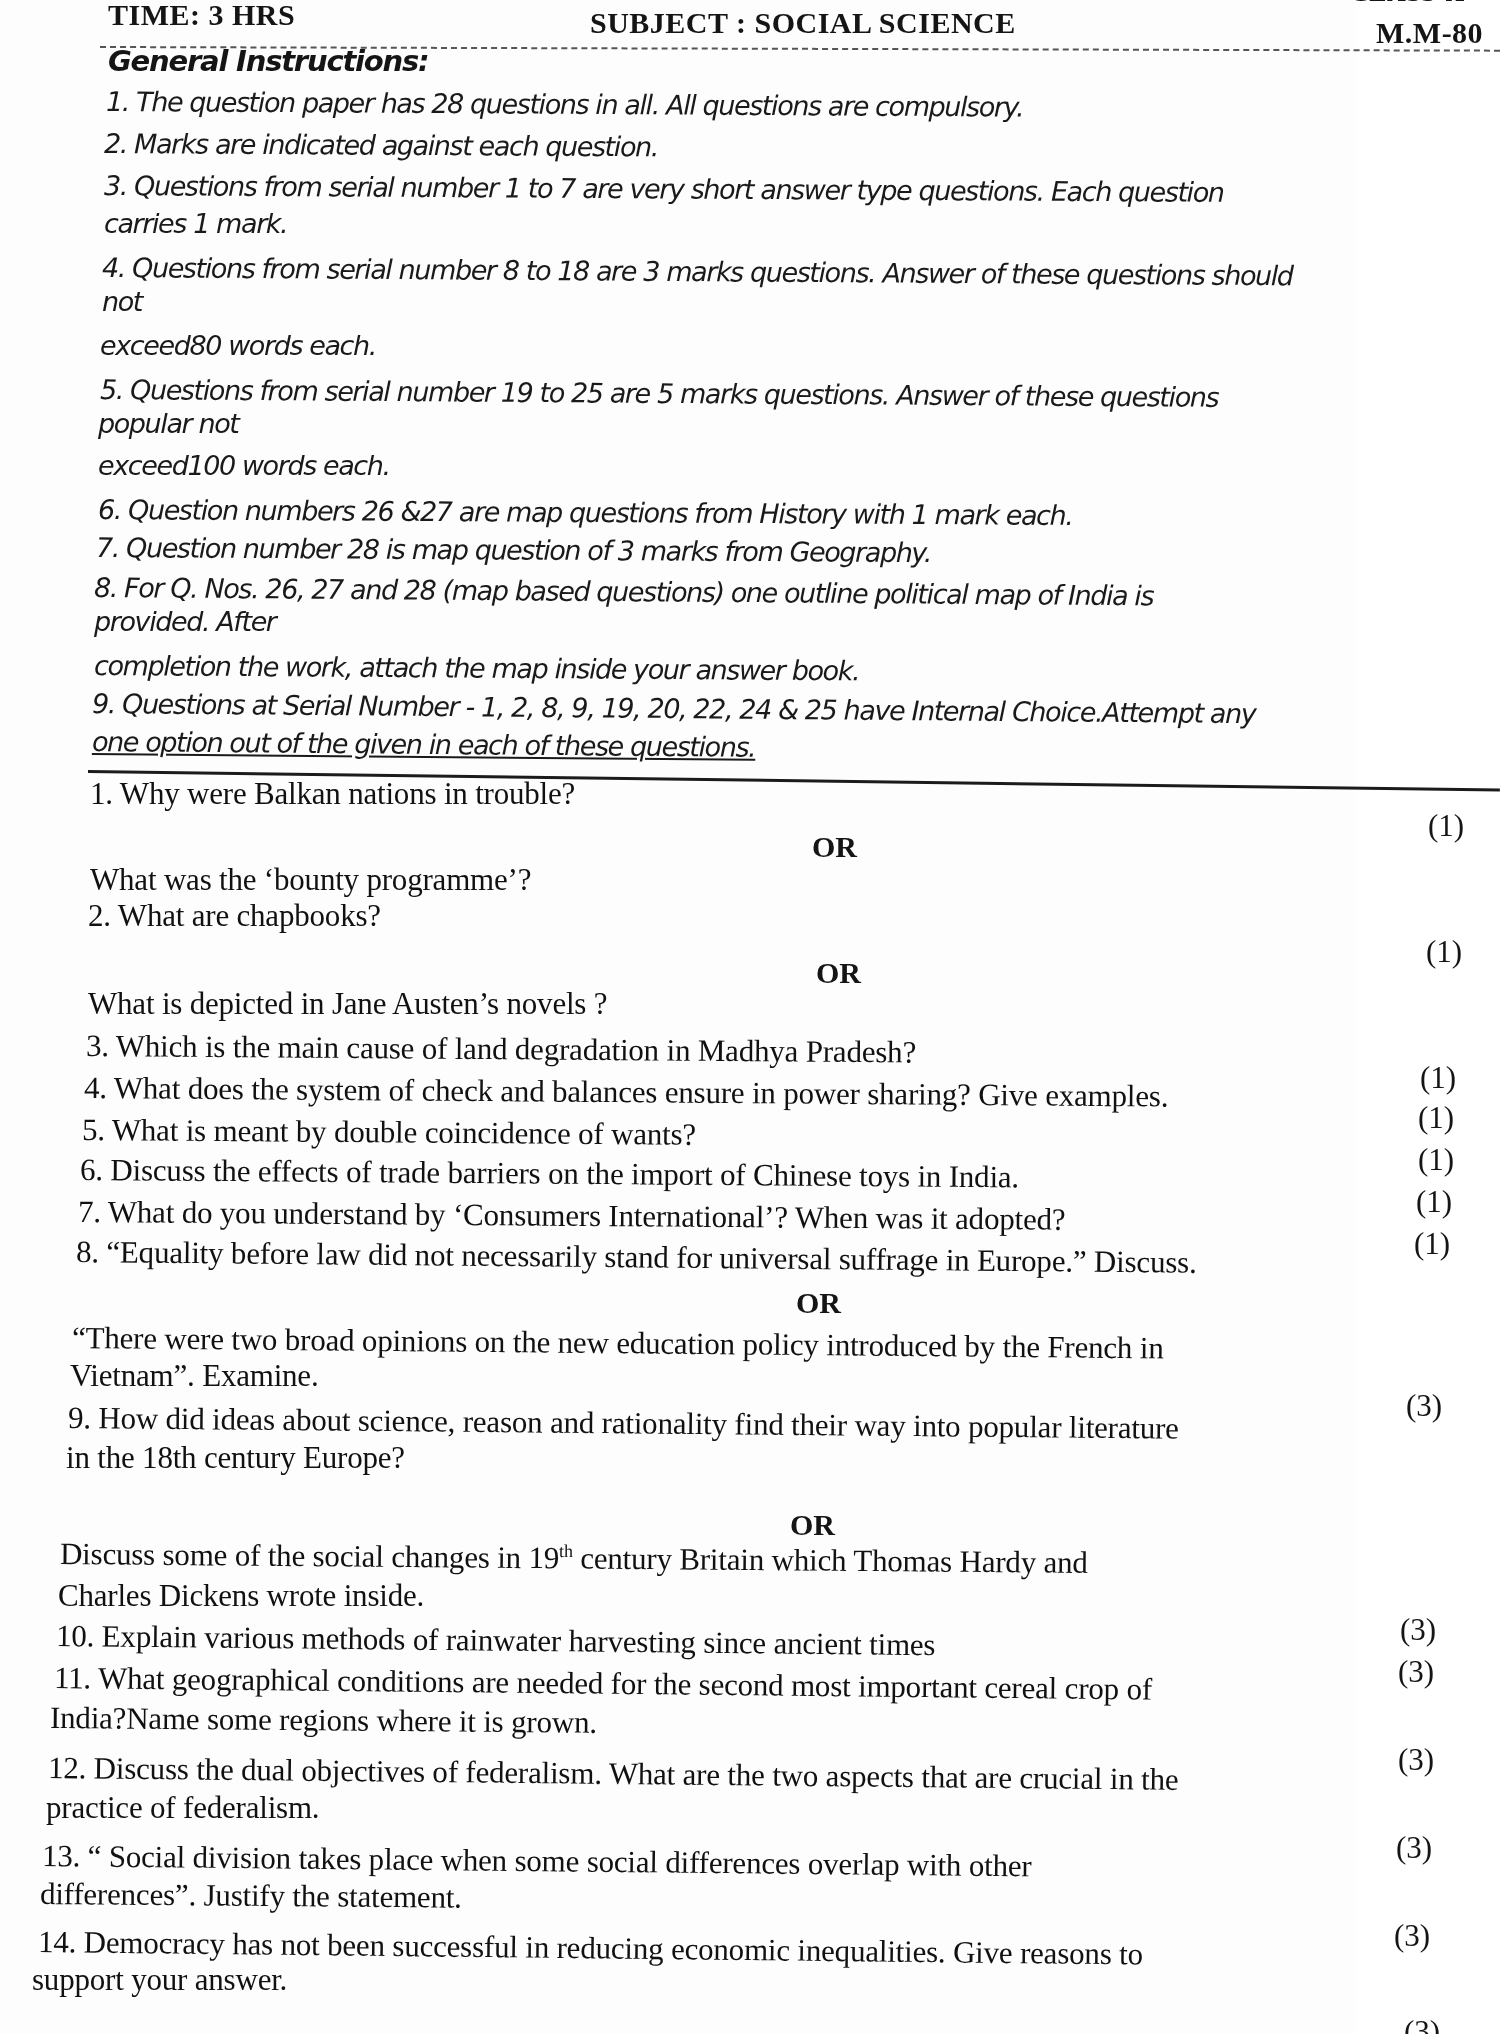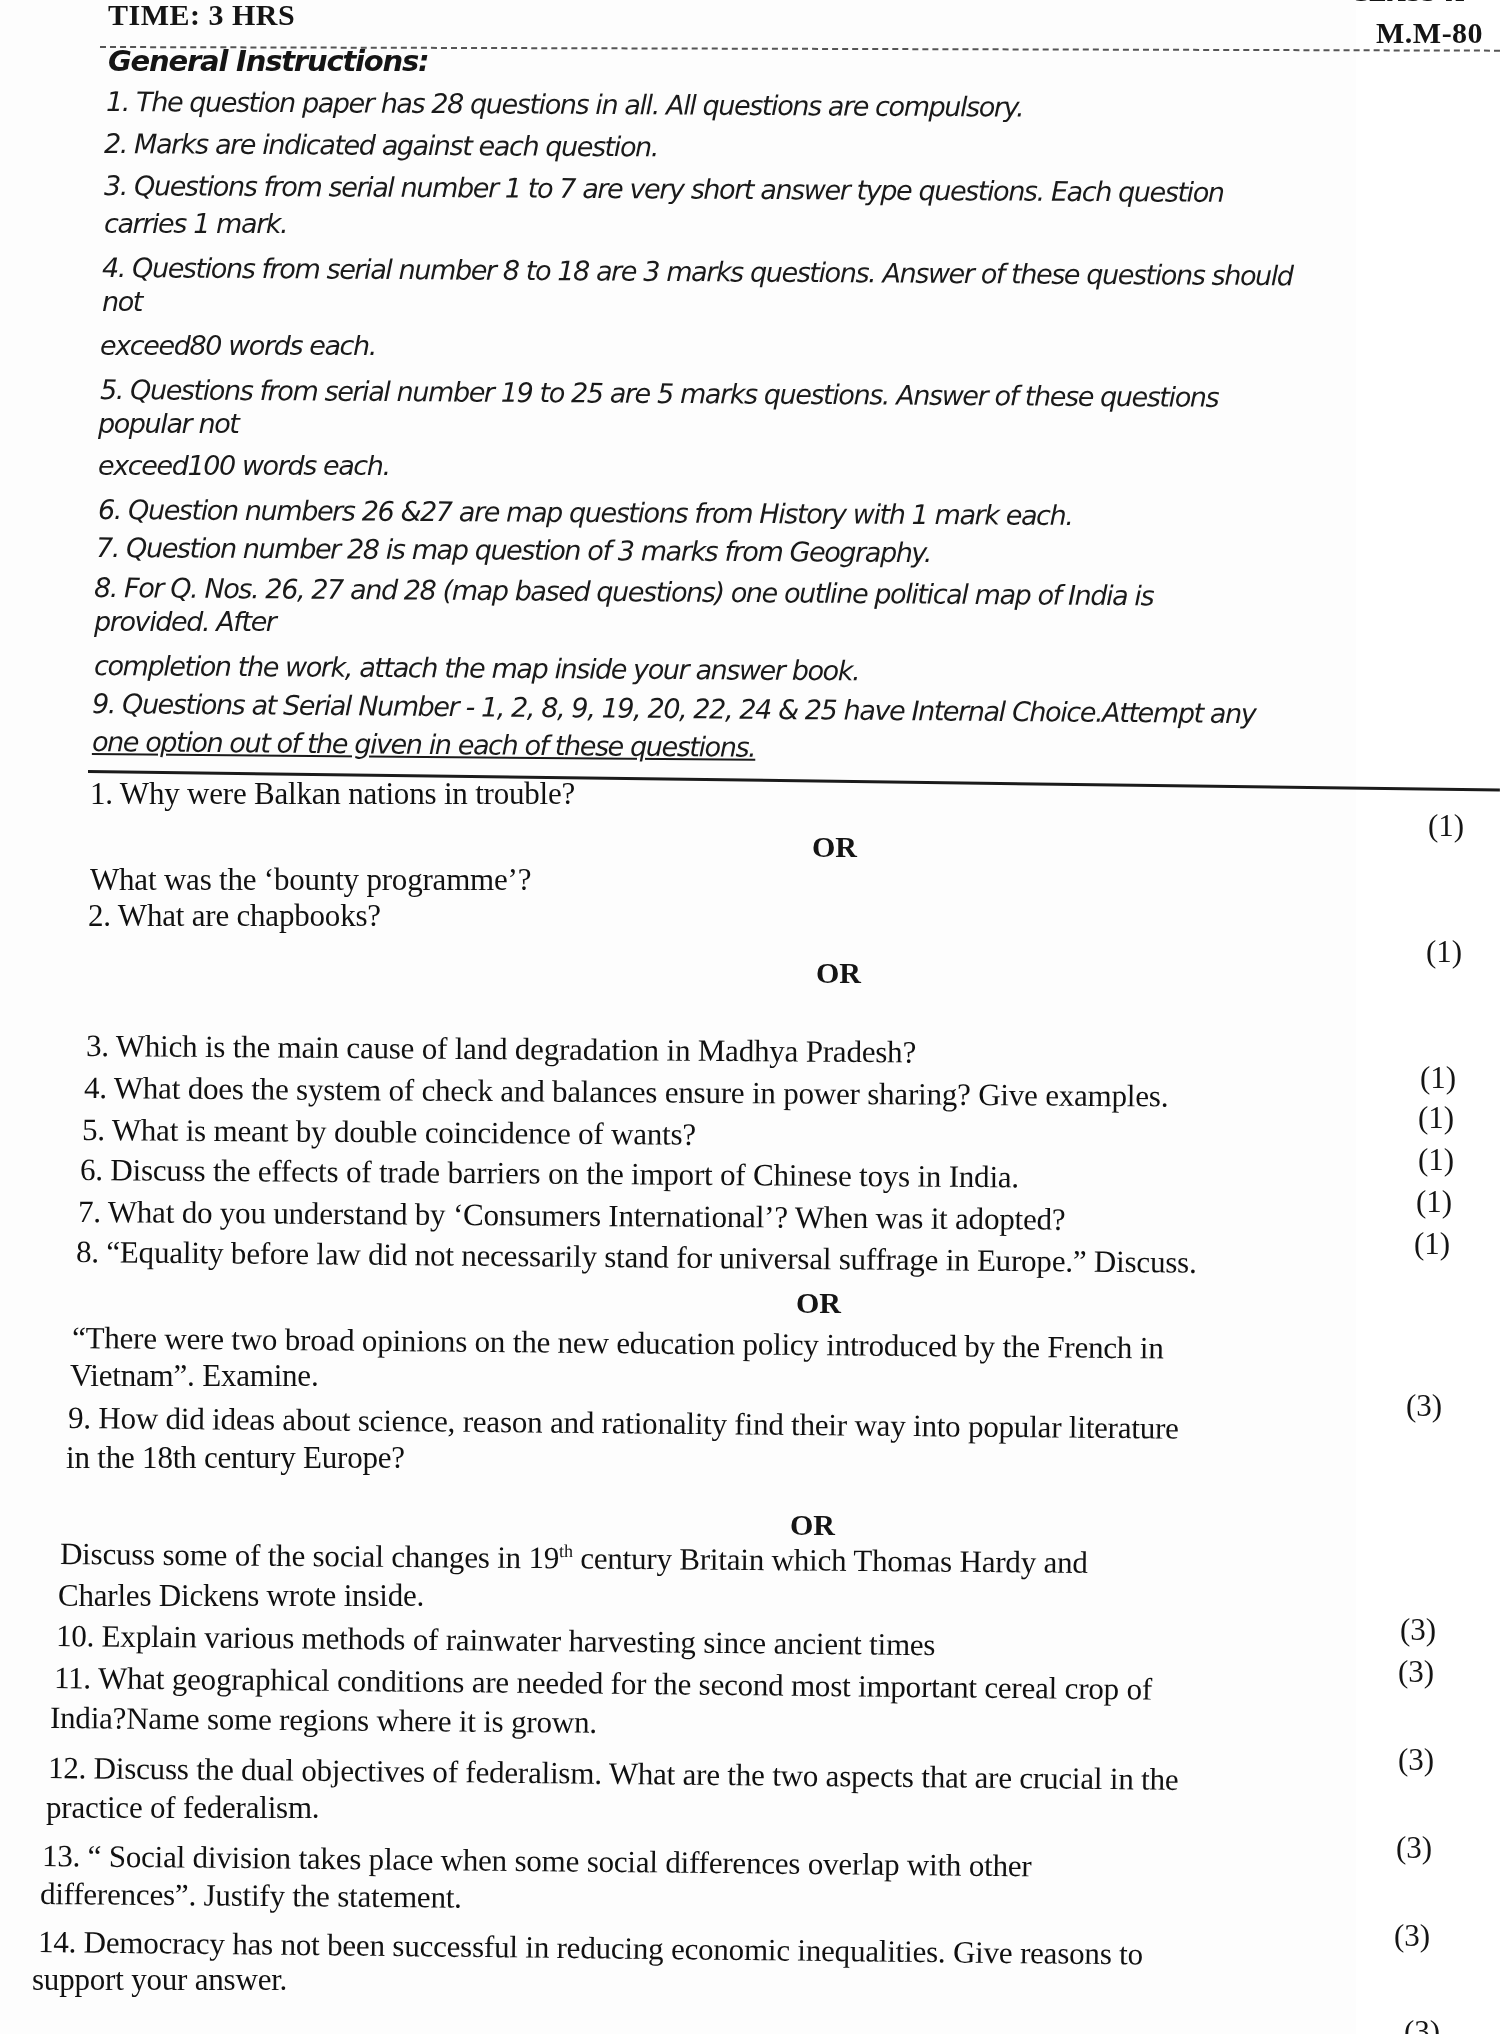--- a/index.html
+++ b/index.html
@@ -74,20 +74,21 @@
     }
     sup { font-size: 18px; text-align: center; }
   </style>
 </head>
 <body>
 
 <div class="page">
 
   <div class="line hdr" style="left:1350px; top:-22px; font-size:26px;">CLASS-X</div>
   <div class="line hdr" style="left:108px; top:-2px; font-size:30px;">TIME: 3 HRS</div>
+  <div class="line hdr" style="left:590px; top:6px; font-size:30px;">SUBJECT : SOCIAL SCIENCE</div>
   <div class="line hdr" style="left:1376px; top:16px; font-size:30px;">M.M-80</div>
   <div class="rule rule-dash" style="left:100px; top:46px; width:1400px; transform:rotate(0.15deg);"></div>
 
   <div class="line instr-title" style="left:108px; top:44px;">General Instructions:</div>
 
   <div class="line instr" style="left:106px; top:86px; transform:rotate(0.35deg);">1. The question paper has 28 questions in all. All questions are compulsory.</div>
   <div class="line instr" style="left:104px; top:128px; transform:rotate(0.35deg);">2. Marks are indicated against each question.</div>
   <div class="line instr" style="left:104px; top:170px; transform:rotate(0.35deg);">3. Questions from serial number 1 to 7 are very short answer type questions. Each question</div>
   <div class="line instr" style="left:104px; top:208px;">carries 1 mark.</div>
   <div class="line instr" style="left:102px; top:252px; transform:rotate(0.4deg);">4. Questions from serial number 8 to 18 are 3 marks questions. Answer of these questions should</div>
@@ -107,20 +108,21 @@
   <div class="rule rule-solid" style="left:88px; top:770px; width:1412px; transform:rotate(0.75deg);"></div>
 
   <div class="line q" style="left:90px; top:776px;">1. Why were Balkan nations in trouble?</div>
   <div class="line mark" style="left:1428px; top:808px;">(1)</div>
   <div class="line or" style="left:812px; top:830px;">OR</div>
   <div class="line q" style="left:90px; top:862px;">What was the ‘bounty programme’?</div>
 
   <div class="line q" style="left:88px; top:898px;">2. What are chapbooks?</div>
   <div class="line mark" style="left:1426px; top:934px;">(1)</div>
   <div class="line or" style="left:816px; top:956px;">OR</div>
+  <div class="line q" style="left:88px; top:986px;">What is depicted in Jane Austen’s novels ?</div>
 
   <div class="line q" style="left:86px; top:1028px; transform:rotate(0.45deg);">3. Which is the main cause of land degradation in Madhya Pradesh?</div>
   <div class="line mark" style="left:1420px; top:1060px;">(1)</div>
   <div class="line q" style="left:84px; top:1070px; transform:rotate(0.45deg);">4. What does the system of check and balances ensure in power sharing? Give examples.</div>
   <div class="line mark" style="left:1418px; top:1100px;">(1)</div>
   <div class="line q" style="left:82px; top:1112px; transform:rotate(0.45deg);">5. What is meant by double coincidence of wants?</div>
   <div class="line mark" style="left:1418px; top:1142px;">(1)</div>
   <div class="line q" style="left:80px; top:1152px; transform:rotate(0.45deg);">6. Discuss the effects of trade barriers on the import of Chinese toys in India.</div>
   <div class="line mark" style="left:1416px; top:1184px;">(1)</div>
   <div class="line q" style="left:78px; top:1194px; transform:rotate(0.45deg);">7. What do you understand by ‘Consumers International’? When was it adopted?</div>

